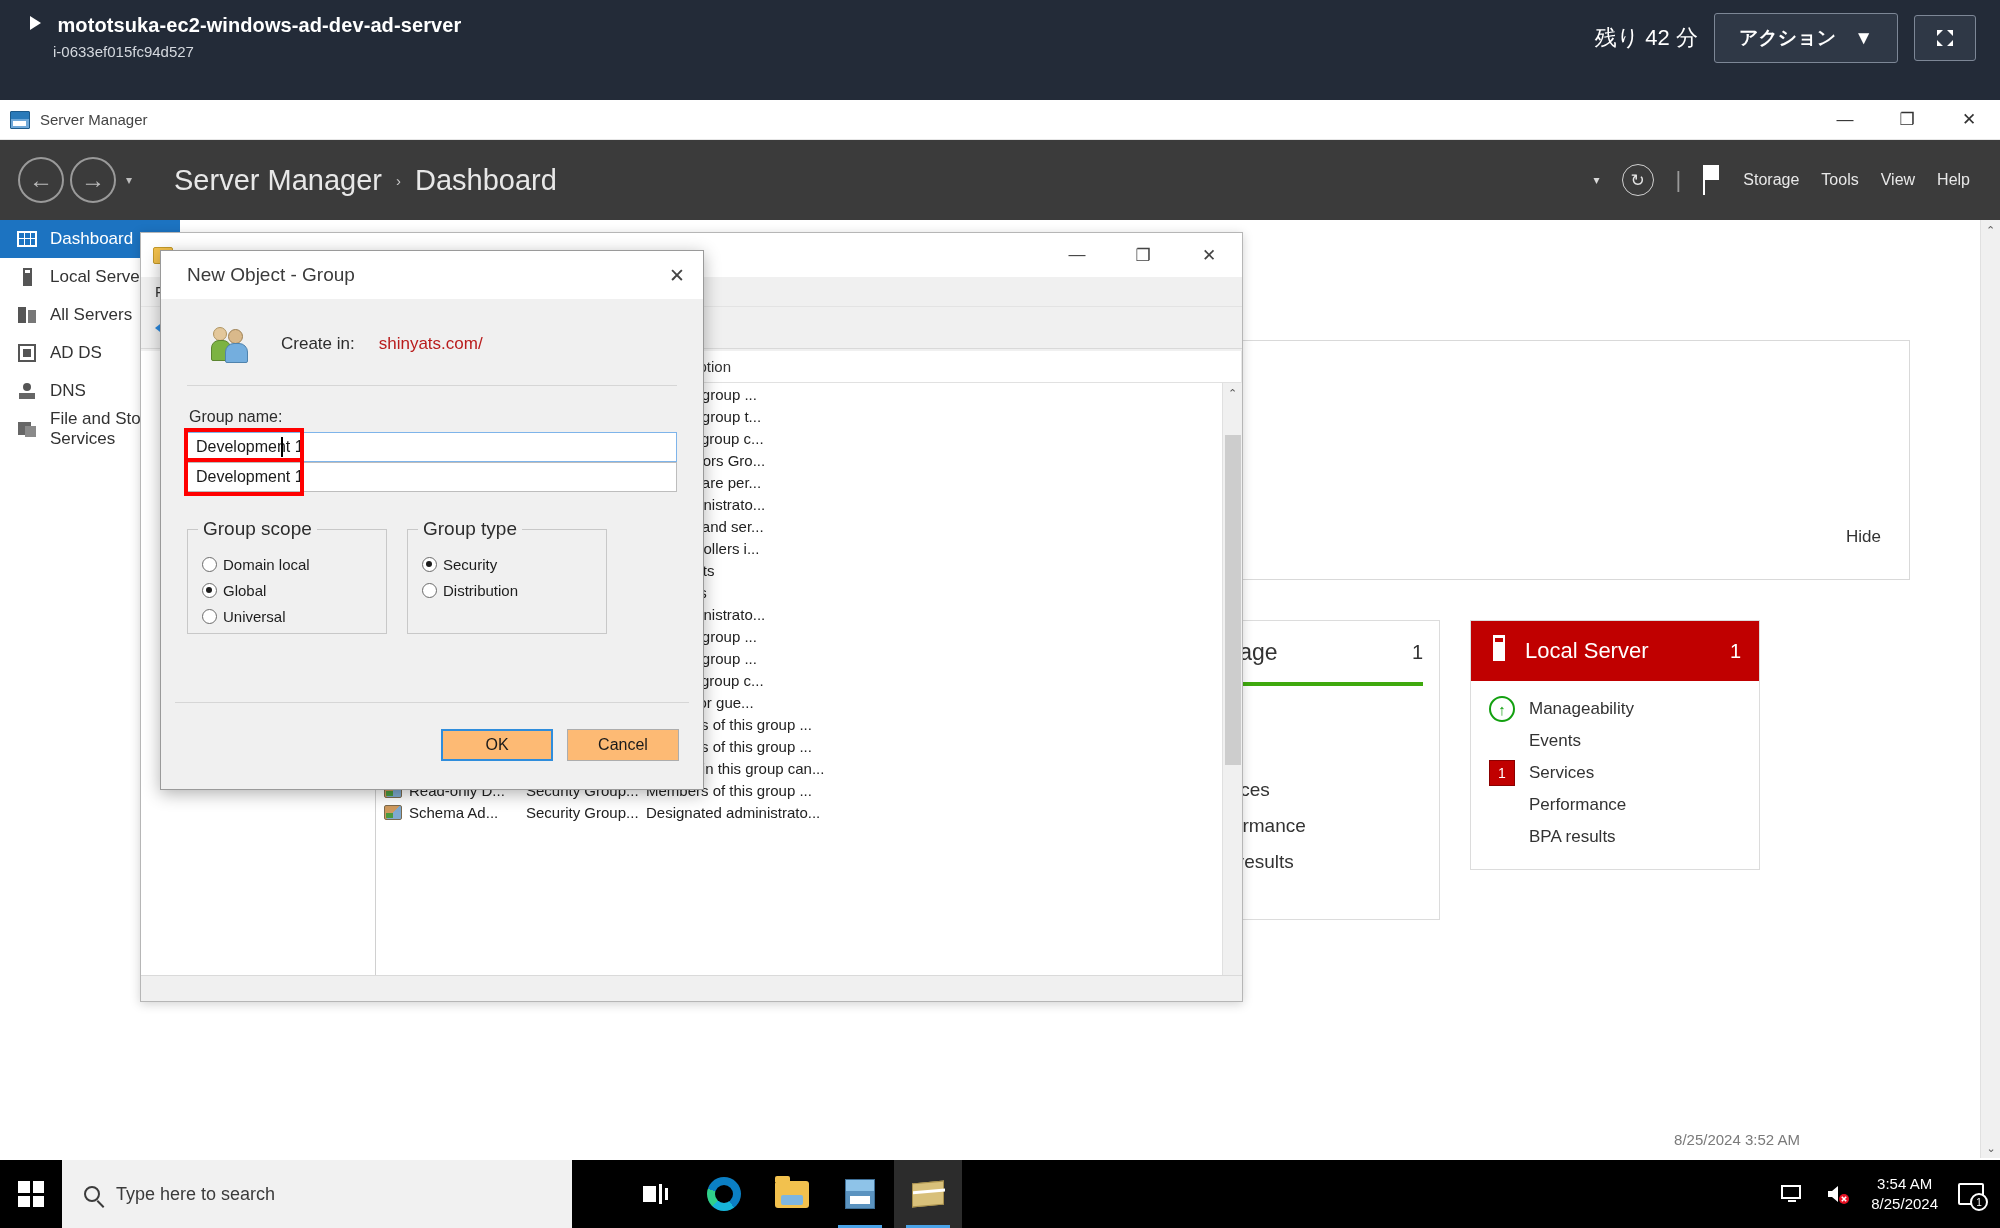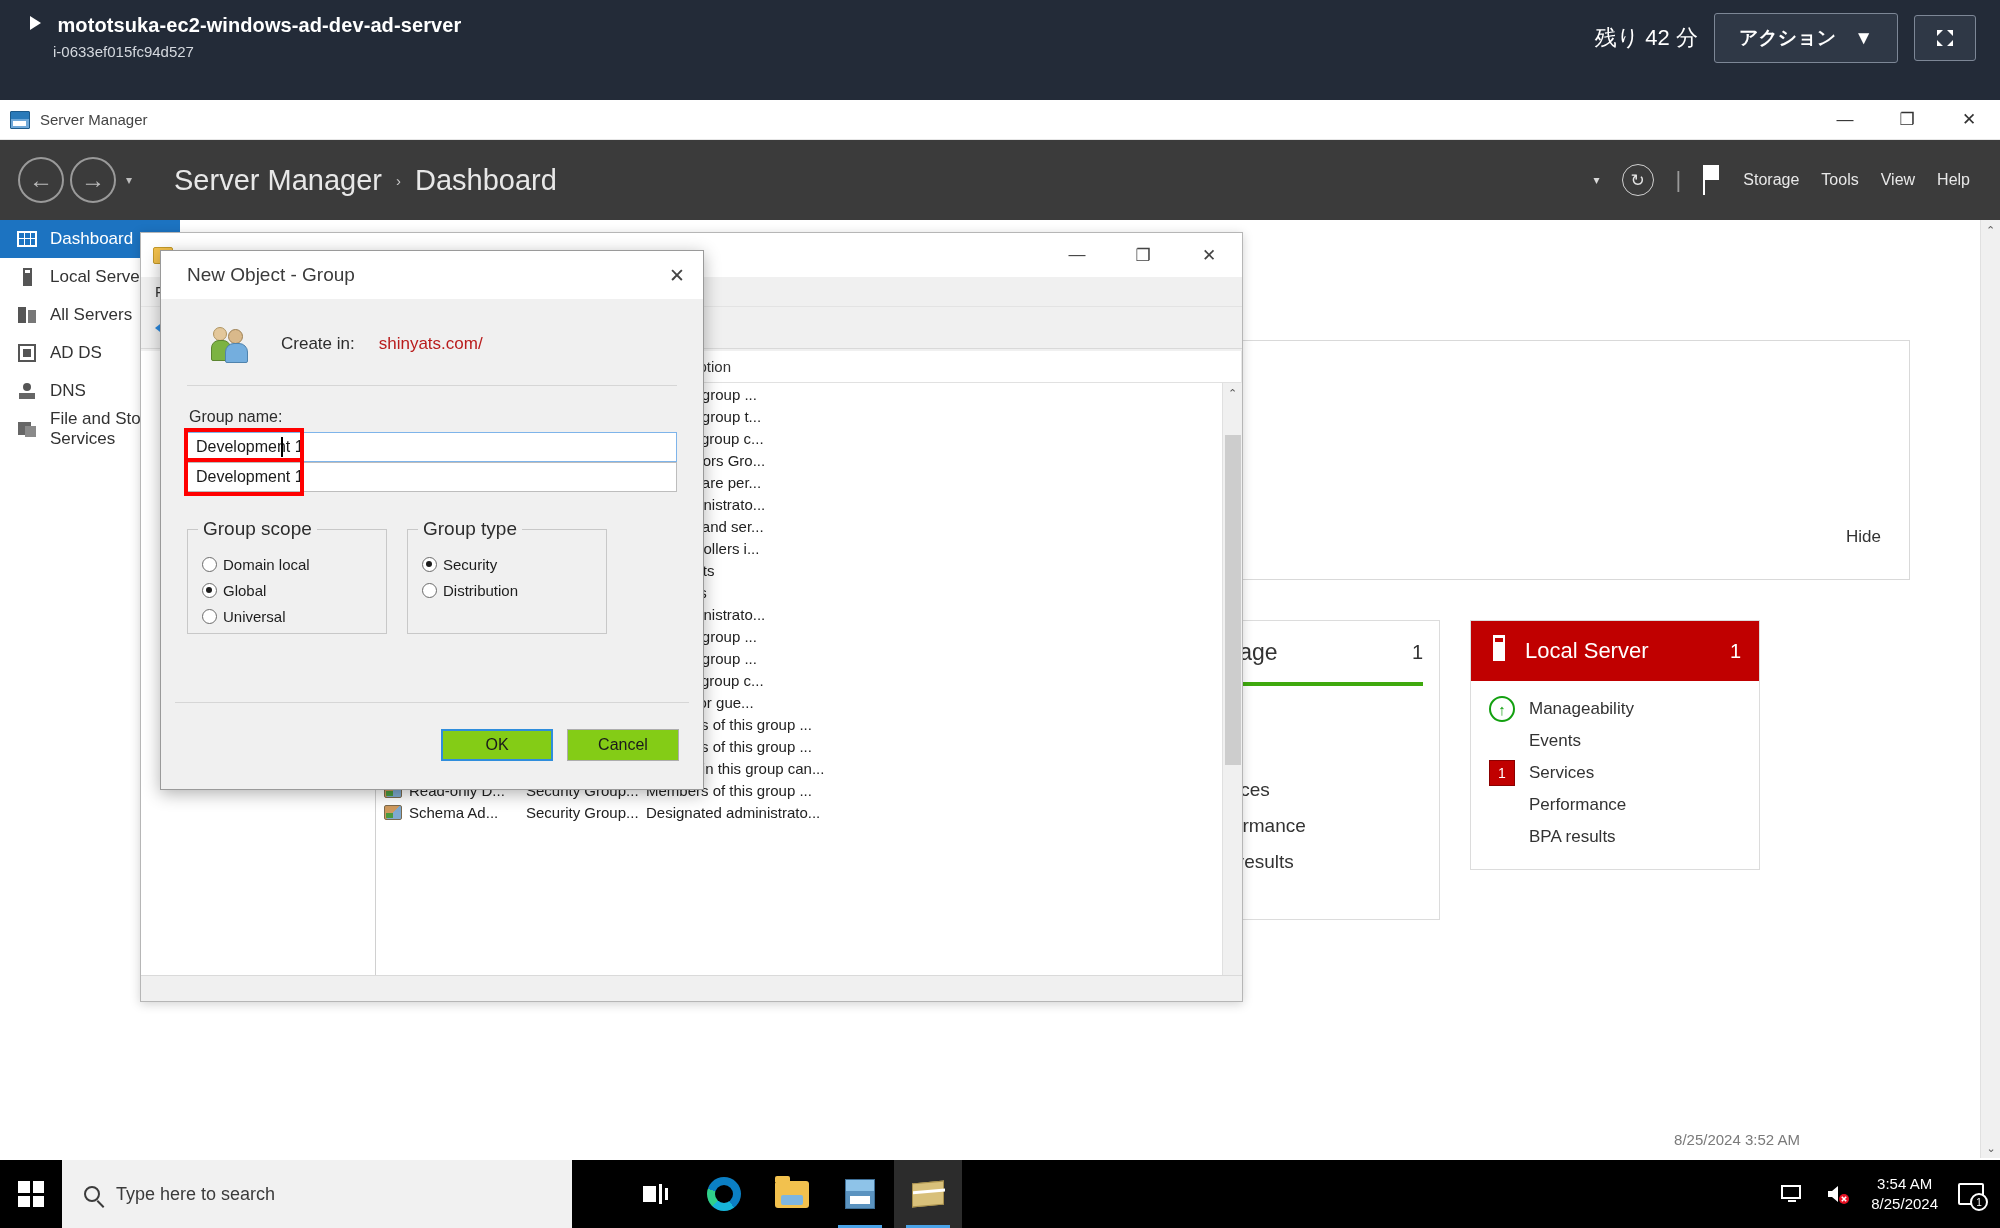--- a/index.html
+++ b/index.html
@@ -262,21 +262,21 @@
     flex: none; position: relative;
   }
   .radio.on::after {
     content: ""; position: absolute; left: 3px; top: 3px; width: 6px; height: 6px;
     border-radius: 50%; background: #1d1d1d;
   }
   .dlg-footer-hr { position: absolute; left: 14px; right: 14px; bottom: 86px; height: 1px; background: #d6d6d6; }
   .dlg-buttons { position: absolute; right: 24px; bottom: 28px; display: flex; gap: 14px; }
   .btn {
     width: 112px; height: 32px; font-size: 16px; font-family: "Liberation Sans", sans-serif;
-    background: #84cc16; border: 1px solid #adadad; color: #1a1a1a; cursor: pointer;
+    background: #fdba74; border: 1px solid #adadad; color: #1a1a1a; cursor: pointer;
   }
   .btn.default { border: 2px solid #2f8ddc; }
 
   
   .taskbar {
     position: absolute; left: 0; bottom: 0; width: 2000px; height: 68px; background: #000;
     display: flex; align-items: center;
   }
   .tb-start {
     width: 62px; height: 68px; display: flex; align-items: center; justify-content: center; cursor: pointer;

